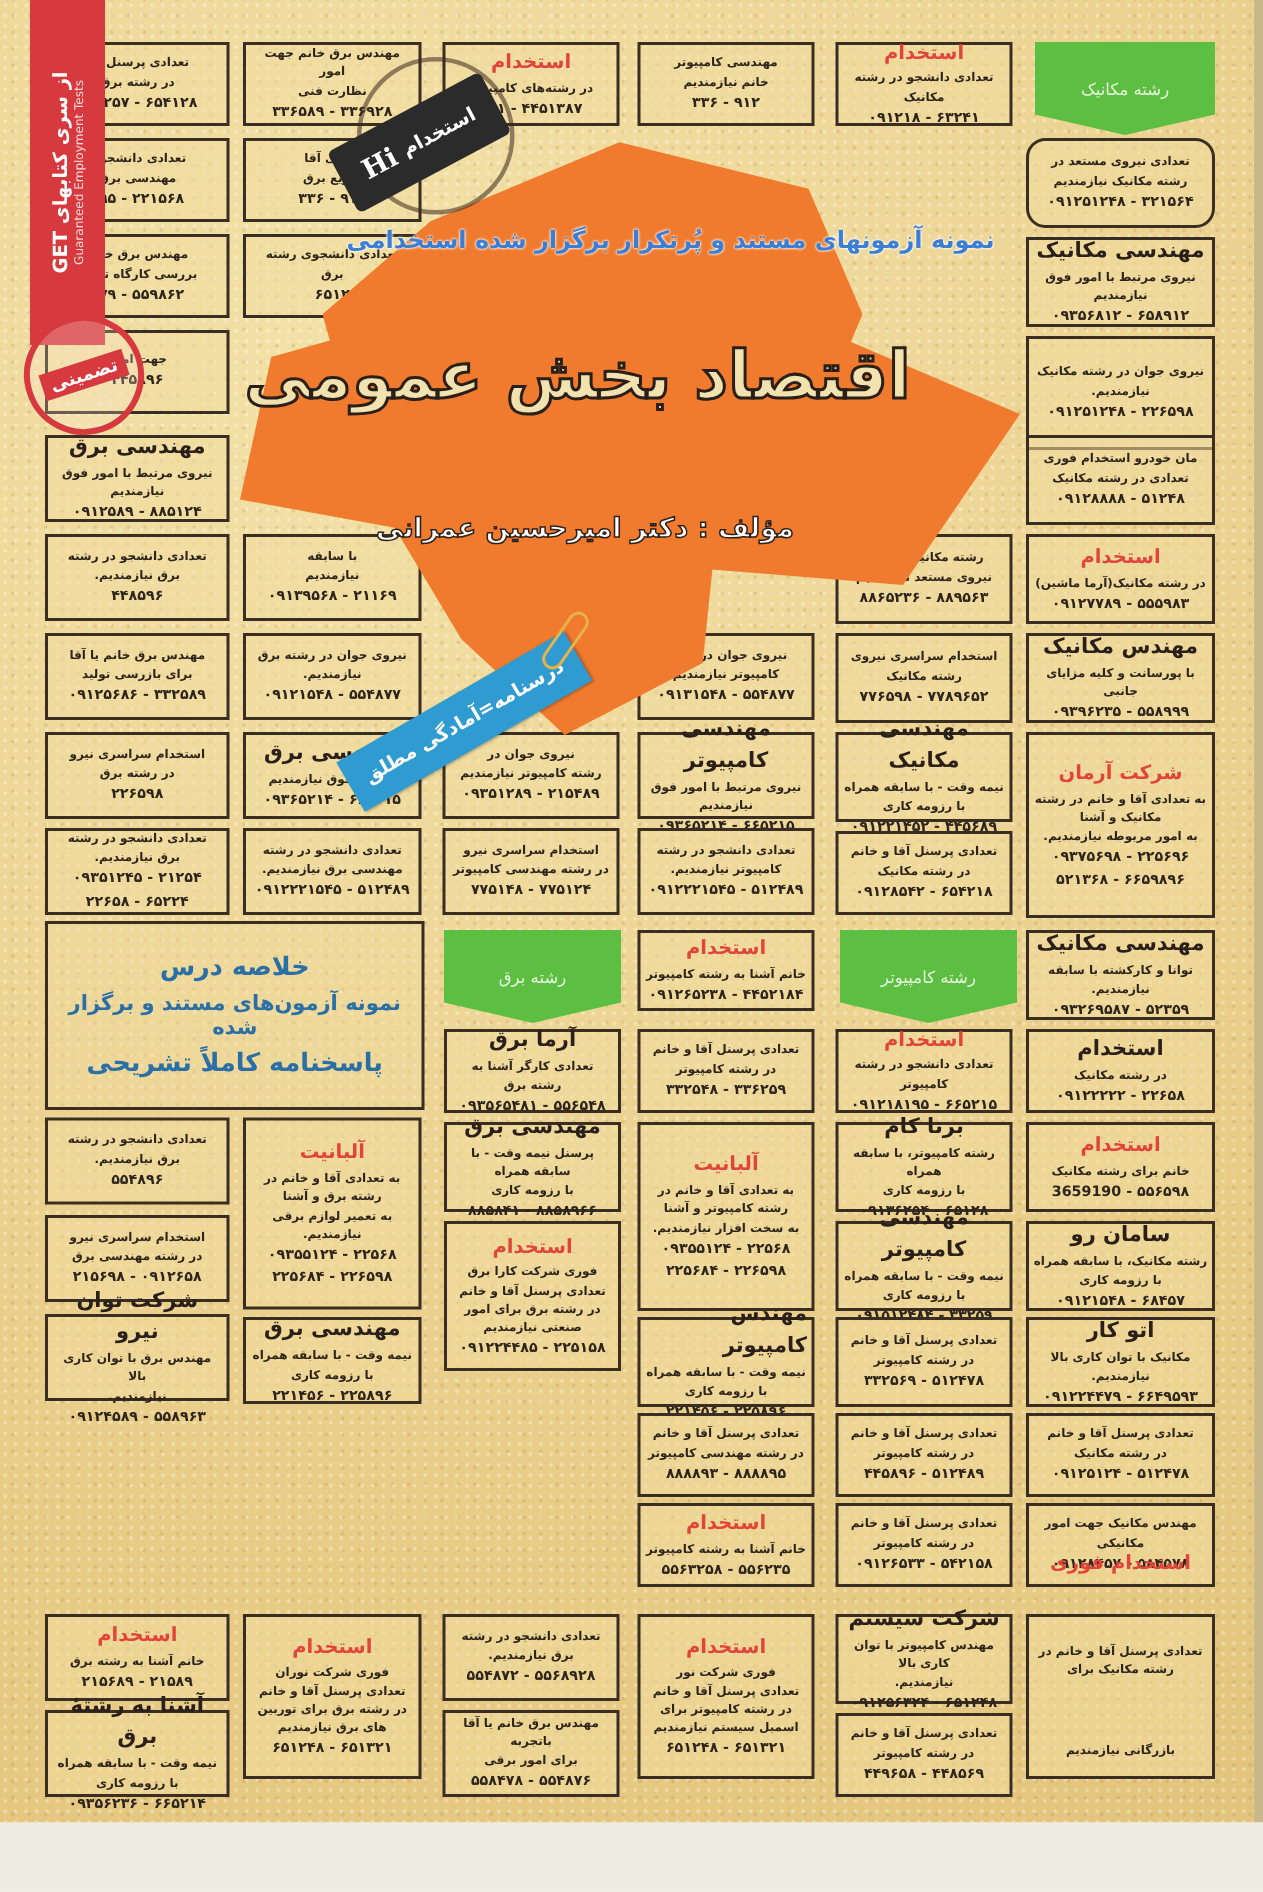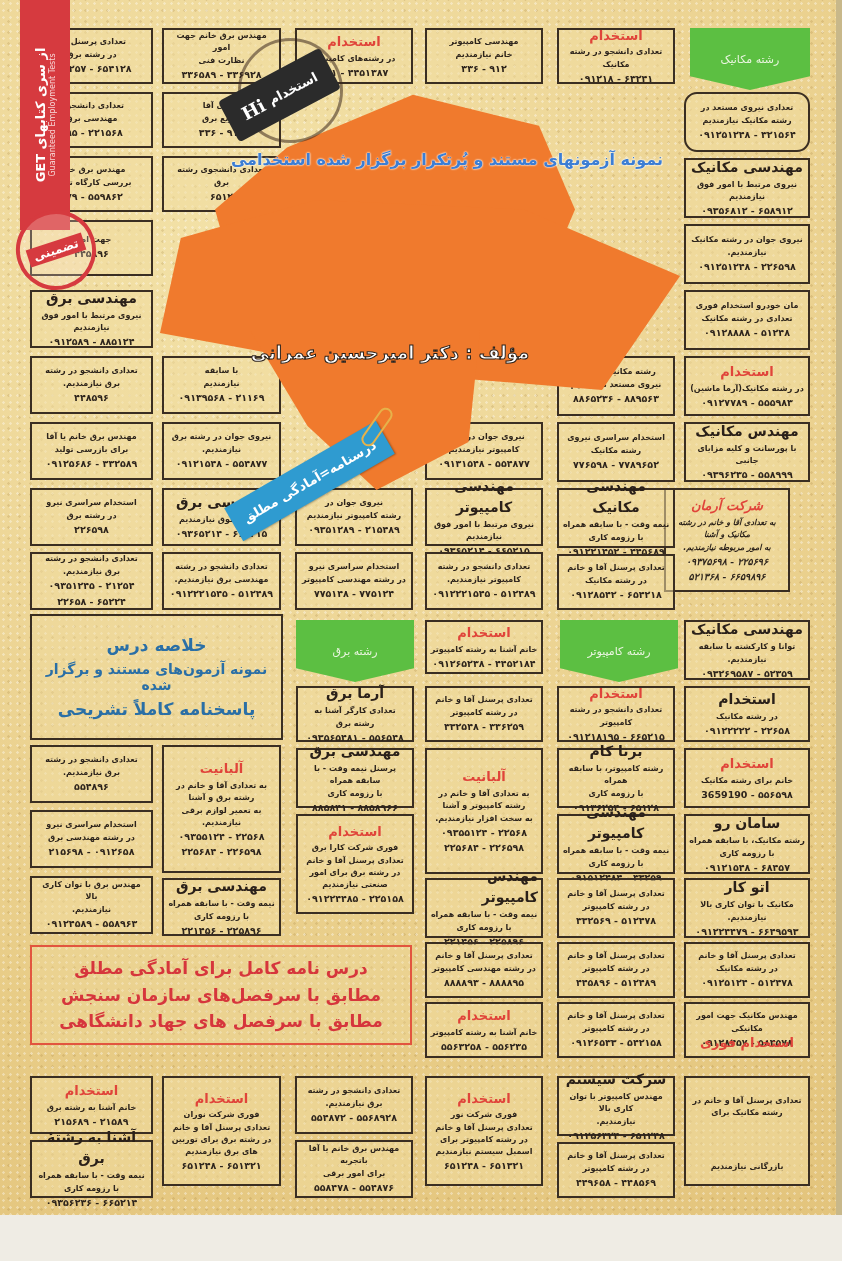--- a/index.html
+++ b/index.html
@@ -118,41 +118,41 @@
       <div class="ad" style="left: 684px; top: 92px; width: 126px; height: 60px; border-radius: 13px;">
         <div class="s">تعدادی نیروی مستعد در</div>
         <div class="s">رشته مکانیک نیازمندیم</div>
         <div class="n">۰۹۱۲۵۱۲۴۸ - ۳۲۱۵۶۴</div>
       </div>
       <div class="ad" style="left: 684px; top: 158px; width: 126px; height: 60px;">
         <div class="t">مهندسی مکانیک</div>
         <div class="s">نیروی مرتبط با امور فوق نیازمندیم</div>
         <div class="n">۰۹۳۵۶۸۱۲ - ۶۵۸۹۱۲</div>
       </div>
-      <div class="ad" style="left: 684px; top: 224px; width: 126px; height: 60px;">
+      <div class="ad" style="left: 684px; top: 224px; width: 126px; height: 76px;">
         <div class="s">نیروی جوان در رشته مکانیک</div>
         <div class="s">نیازمندیم.</div>
         <div class="n">۰۹۱۲۵۱۲۴۸ - ۲۲۶۵۹۸</div>
       </div>
       <div class="ad" style="left: 684px; top: 290px; width: 126px; height: 60px;">
         <div class="s">مان خودرو استخدام فوری</div>
         <div class="s">تعدادی در رشته مکانیک</div>
         <div class="n">۰۹۱۲۸۸۸۸ - ۵۱۲۴۸</div>
       </div>
       <div class="ad" style="left: 684px; top: 356px; width: 126px; height: 60px;">
         <div class="r">استخدام</div>
         <div class="s">در رشته مکانیک(آرما ماشین)</div>
         <div class="n">۰۹۱۲۷۷۸۹ - ۵۵۵۹۸۳</div>
       </div>
       <div class="ad" style="left: 684px; top: 422px; width: 126px; height: 60px;">
         <div class="t">مهندس مکانیک</div>
         <div class="s">با پورسانت و کلیه مزایای جانبی</div>
         <div class="n">۰۹۳۹۶۲۳۵ - ۵۵۸۹۹۹</div>
       </div>
-      <div class="ad" style="left: 664px; top: 488px; width: 126px; height: 104px; font-style: italic;">
+      <div class="ad" style="left: 684px; top: 488px; width: 126px; height: 124px;">
         <div class="r">شرکت آرمان</div>
         <div class="s">به تعدادی آقا و خانم در رشته مکانیک و آشنا</div>
         <div class="s">به امور مربوطه نیازمندیم.</div>
         <div class="n">۰۹۳۷۵۶۹۸ - ۲۲۵۶۹۶</div>
         <div class="n">۵۲۱۳۶۸ - ۶۶۵۹۸۹۶</div>
       </div>
       <div class="ad" style="left: 557px; top: 356px; width: 118px; height: 60px;">
         <div class="s">رشته مکانیک تعدادی</div>
         <div class="s">نیروی مستعد نیازمندیم</div>
         <div class="n">۸۸۶۵۲۳۶ - ۸۸۹۵۶۳</div>
@@ -330,20 +330,21 @@
         <div class="s">به تعمیر لوازم برقی نیازمندیم.</div>
         <div class="n">۰۹۳۵۵۱۲۴ - ۲۲۵۶۸</div>
         <div class="n">۲۲۵۶۸۴ - ۲۲۶۵۹۸</div>
       </div>
       <div class="ad" style="left: 30px; top: 810px; width: 123px; height: 58px;">
         <div class="s">استخدام سراسری نیرو</div>
         <div class="s">در رشته مهندسی برق</div>
         <div class="n">۲۱۵۶۹۸ - ۰۹۱۲۶۵۸</div>
       </div>
       <div class="ad" style="left: 30px; top: 876px; width: 123px; height: 58px;">
+        <div class="t">شرکت توان نیرو</div>
         <div class="s">مهندس برق با توان کاری بالا</div>
         <div class="s">نیازمندیم.</div>
         <div class="n">۰۹۱۲۴۵۸۹ - ۵۵۸۹۶۳</div>
       </div>
       <div class="ad" style="left: 162px; top: 878px; width: 119px; height: 58px;">
         <div class="t">مهندسی برق</div>
         <div class="s">نیمه وقت - با سابقه همراه</div>
         <div class="s">با رزومه کاری</div>
         <div class="n">۲۲۱۴۵۶ - ۲۲۵۸۹۶</div>
       </div>
@@ -455,37 +456,33 @@
   <div class="badge" style="left:560px;top:620px;width:118px;height:62px">
       <span>رشته کامپیوتر</span>
     </div>
 
   <div class="summary">
     <div class="a">خلاصه درس</div>
     <div class="b">نمونه آزمون‌های مستند و برگزار شده</div>
     <div class="c">پاسخنامه کاملاً تشریحی</div>
   </div>
 
-  <div class="promo">
-    <div>درس نامه کامل برای آمادگی مطلق</div>
-    <div>مطابق با سرفصل‌های سازمان سنجش</div>
-    <div>مطابق با سرفصل های جهاد دانشگاهی</div>
-  </div>
 
   <div class="splash" style="left:215px;top:70px;width:360px;height:310px;clip-path:polygon(20% 25%,55% 8%,90% 18%,100% 45%,88% 78%,60% 100%,28% 92%,6% 70%,0 45%)"></div>
   <div class="splash" style="left:160px;top:200px;width:520px;height:190px;clip-path:polygon(4% 20%,30% 0,70% 5%,100% 40%,85% 100%,40% 90%,0 70%)"></div>
   <div class="splash" style="left:250px;top:330px;width:230px;height:160px;clip-path:polygon(0 0,100% 0,95% 70%,55% 100%,25% 60%)"></div>
 
   <div class="stamp-ring"></div>
   <div class="hi-tag">
     <span class="w">استخدام</span>
     <span class="hi">Hi</span>
   </div>
 
   <div class="subtitle">نمونه آزمونهای مستند و پُرتکرار برگزار شده استخدامی</div>
+  <div class="title">اقتصاد بخش عمومی</div>
   <div class="author">مؤلف : دکتر امیرحسین عمرانی</div>
 
   <div class="clip"></div>
   <div class="blue-tag">درسنامه=آمادگی مطلق</div>
 
   <div class="side-band">
     <div class="vt">
       <div class="l1">از سری کتابهای GET</div>
       <div class="l2">Guaranteed Employment Tests</div>
     </div>

